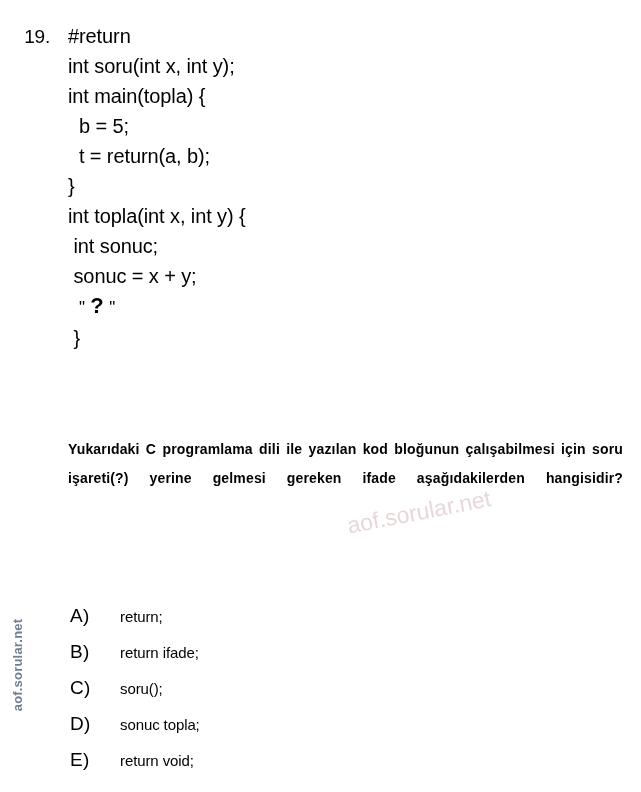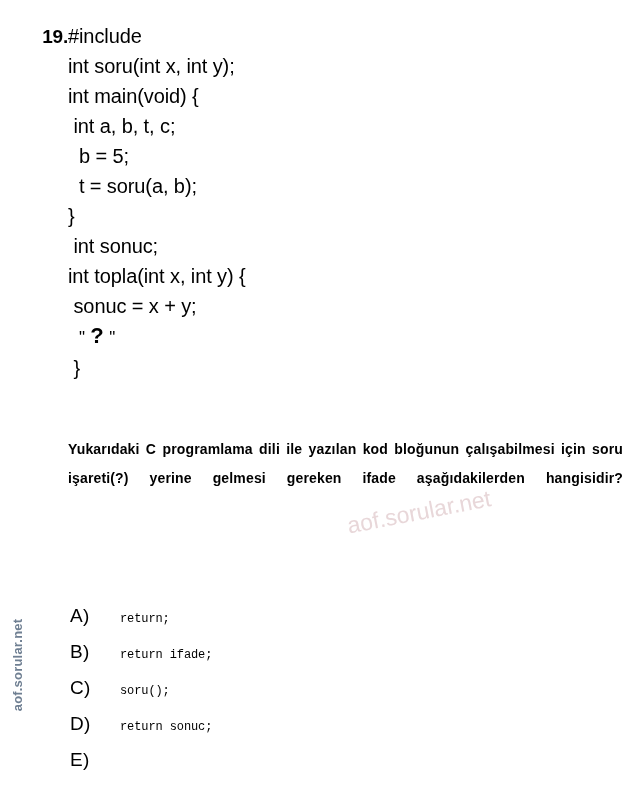--- a/index.html
+++ b/index.html
@@ -54,26 +54,26 @@
     font-weight: 400;
     color: #e8d7d9;
     white-space: nowrap;
     pointer-events: none;
     z-index: 0;
   }
 
   
   .q-number {
     position: absolute;
-    left: 28px;
+    left: 10px;
     top: 22px;
     width: 40px;
     text-align: right;
     font-size: 19px;
-    font-weight: 700;
+    font-weight: 400;
     line-height: 30px;
     letter-spacing: -0.2px;
   }
 
   
   .code-block {
     position: absolute;
     left: 68px;
     top: 21px;
     width: 560px;
@@ -129,47 +129,45 @@
   }
   .option-letter {
     width: 50px;
     flex: 0 0 50px;
     font-size: 19px;
     line-height: 36px;
     font-weight: 400;
     letter-spacing: 0.3px;
   }
   .option-text {
-    font-size: 12px;
+    font-size: 15px;
     line-height: 36px;
     font-weight: 400;
     letter-spacing: -0.1px;
     white-space: pre;
-    font-family: Liberation Mono, monospace;
   }
 </style>
 </head>
 <body>
 
 <div class="page">
 
   <div class="watermark">aof.sorular.net</div>
 
   <div class="q-number">19.</div>
 
   <div class="code-block">
-      <div class="code-line">#include</div>
+      <div class="code-line">#return</div>
       <div class="code-line">int soru(int x, int y);</div>
-      <div class="code-line">int main(void) {</div>
-      <div class="code-line"> int a, b, t, c;</div>
+      <div class="code-line">int main(topla) {</div>
       <div class="code-line">  b = 5;</div>
-      <div class="code-line">  t = soru(a, b);</div>
+      <div class="code-line">  t = return(a, b);</div>
       <div class="code-line">}</div>
+      <div class="code-line">int topla(int x, int y) {</div>
       <div class="code-line"> int sonuc;</div>
-      <div class="code-line">int topla(int x, int y) {</div>
       <div class="code-line"> sonuc = x + y;</div>
       <div class="code-line">  <span class="quote">"</span> <span class="qmark">?</span> <span class="quote">"</span></div>
       <div class="code-line"> }</div>
     </div>
 
   <div class="q-stem">Yukarıdaki C programlama dili ile yazılan kod bloğunun çalışabilmesi için soru işareti(?) yerine gelmesi gereken ifade aşağıdakilerden hangisidir?</div>
 
   <div class="options">
       <div class="option-row">
         <span class="option-letter">A)</span>
@@ -178,22 +176,23 @@
       <div class="option-row">
         <span class="option-letter">B)</span>
         <span class="option-text">return ifade;</span>
       </div>
       <div class="option-row">
         <span class="option-letter">C)</span>
         <span class="option-text">soru();</span>
       </div>
       <div class="option-row">
         <span class="option-letter">D)</span>
-        <span class="option-text">return sonuc;</span>
+        <span class="option-text">sonuc topla;</span>
       </div>
       <div class="option-row">
         <span class="option-letter">E)</span>
+        <span class="option-text">return void;</span>
       </div>
     </div>
 
   <div class="site-tag">aof.sorular.net</div>
 
 </div>
 
 </body></html>

